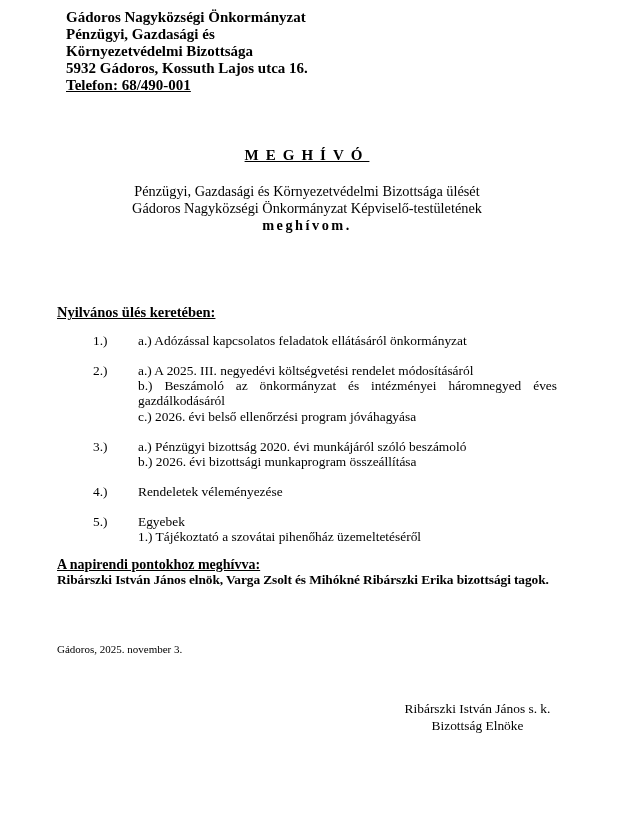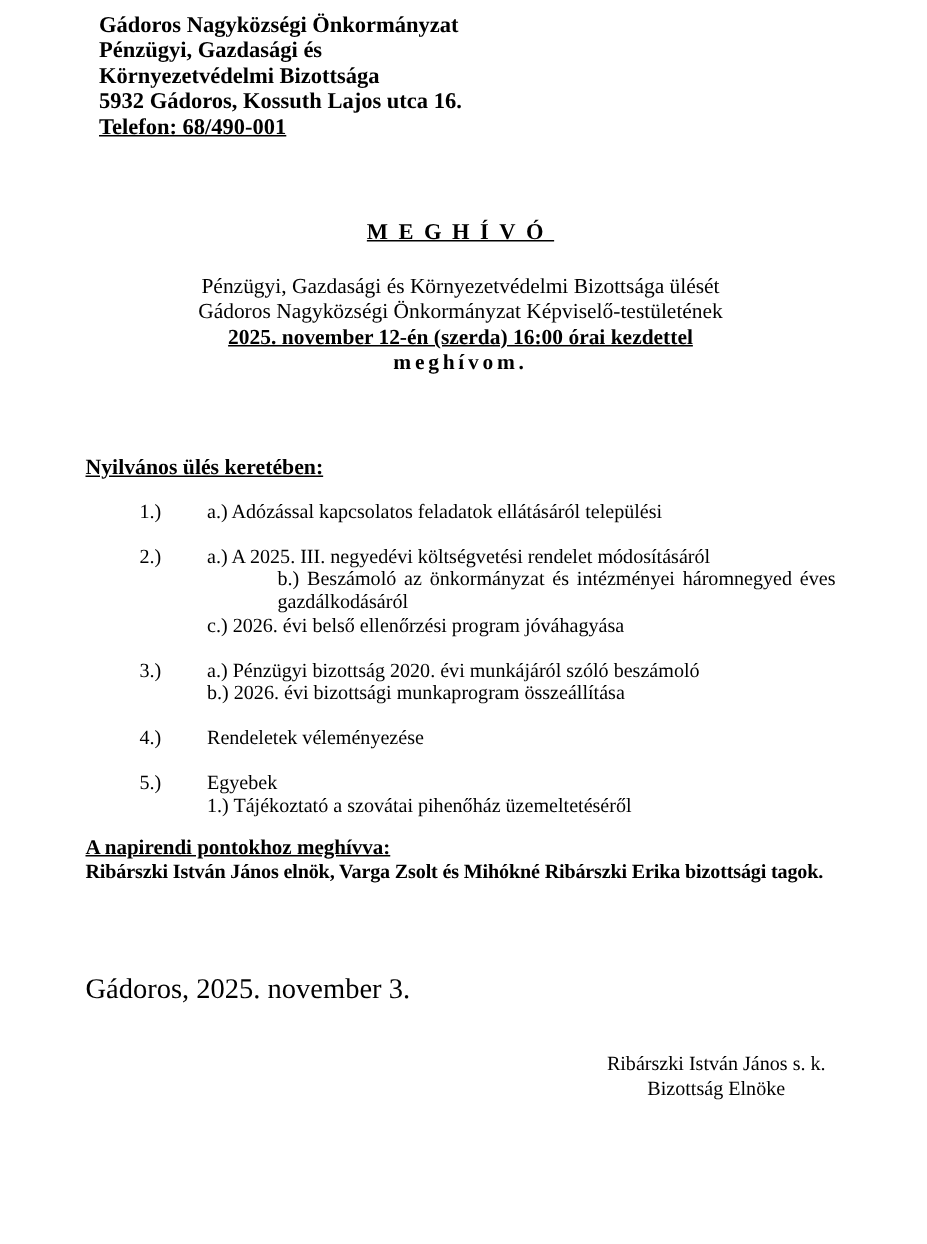--- a/index.html
+++ b/index.html
@@ -61,33 +61,33 @@
   .agenda {
     top: 333px;
     font-size: 13.4px;
     line-height: 15.3px;
     padding-left: 36px;
   }
   .agenda .item { display: flex; margin-bottom: 14.6px; }
   .agenda .item:last-child { margin-bottom: 0; }
   .agenda .num { flex: 0 0 45px; width: 45px; }
   .agenda .ibody { width: 419px; }
-  .agenda .justify { text-align: justify; margin-left: 47px; }
+  .agenda .justify { text-align: justify; }
 
   .invitees {
     top: 557px;
     font-size: 13.4px;
     line-height: 15.3px;
     width: 500px;
   }
   .invitees .inv-head { font-weight: bold; font-size: 14px; text-decoration: underline; text-align: center; }
   .invitees .inv-bold { font-weight: bold; white-space: nowrap; letter-spacing: -0.1px; }
   .invitees .inv-para { text-align: justify; }
 
-  .dateline { top: 642px; font-size: 19px; line-height: 15.3px; margin-top: 10px; }
+  .dateline { top: 642px; font-size: 11px; line-height: 15.3px; }
 
   .signature {
     position: absolute;
     left: 367px;
     top: 700px;
     width: 221px;
     text-align: center;
     font-size: 13.4px;
     line-height: 17px;
   }
@@ -113,34 +113,33 @@
     <div class="phone">Telefon: 68/490-001</div>
   </div>
 
   <div class="col title-wrap">
     <span class="doc-title">MEGHÍVÓ</span>
   </div>
 
   <div class="col invite">
     <div>Pénzügyi, Gazdasági és Környezetvédelmi Bizottsága ülését</div>
     <div>Gádoros Nagyközségi Önkormányzat Képviselő-testületének</div>
-    <div class="date-line">2025. november 12-én (szerda) 16:00 órai kezdettel</div>
     <div class="closing">meghívom.</div>
   </div>
 
   <div class="col section-head">
     <span class="underline">Nyilvános ülés keretében:</span>
   </div>
 
   <div class="col agenda">
 
     <div class="item">
       <div class="num">1.)</div>
       <div class="ibody">
-        <div>a.) Adózással kapcsolatos feladatok ellátásáról települési</div>
+        <div>a.) Adózással kapcsolatos feladatok ellátásáról önkormányzat</div>
       </div>
     </div>
 
     <div class="item">
       <div class="num">2.)</div>
       <div class="ibody">
         <div>a.) A 2025. III. negyedévi költségvetési rendelet módosításáról</div>
         <div class="justify">b.) Beszámoló az önkormányzat és intézményei háromnegyed éves gazdálkodásáról</div>
         <div>c.) 2026. évi belső ellenőrzési program jóváhagyása</div>
       </div>

